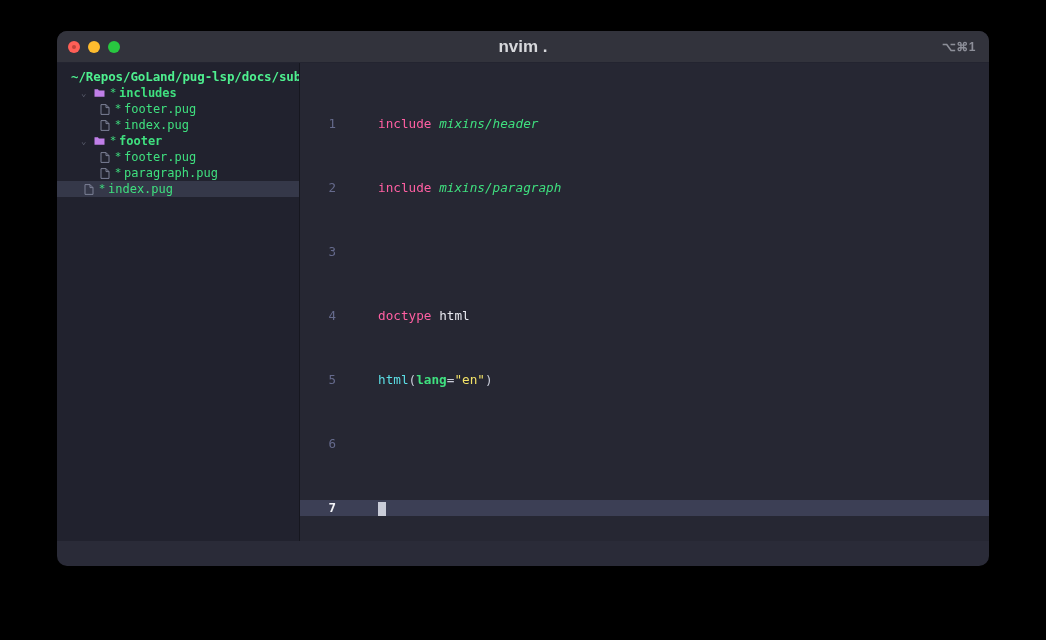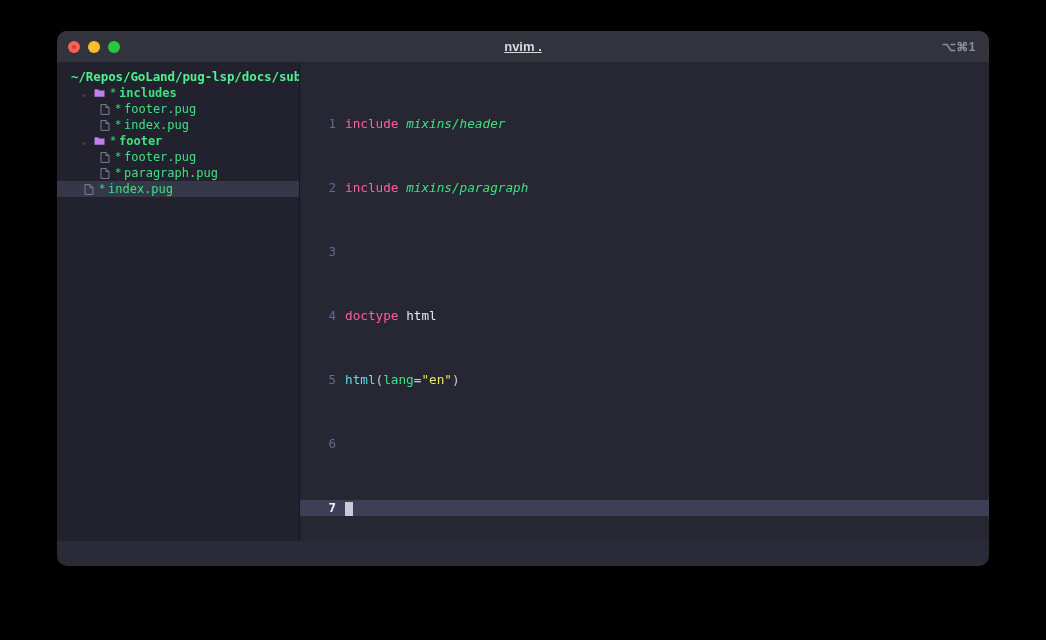--- a/index.html
+++ b/index.html
@@ -57,25 +57,24 @@
     border-radius: 50%;
     background: #8f2b22;
     margin: 4px auto;
     opacity: .55;
   }
   .title-text {
     position: absolute;
     left: 0; right: 0;
     text-align: center;
     font-family: "Liberation Sans", sans-serif;
-    font-size: 13px;
+    font-size: 17px;
     color: #d7d8dc;
     font-weight: 600;
     pointer-events: none;
-    text-decoration: underline;
   }
   .title-shortcut {
     position: absolute;
     right: 13px;
     font-family: "Liberation Sans", sans-serif;
     font-size: 12px;
     color: #8d8f99;
     font-weight: 700;
     letter-spacing: .5px;
   }
@@ -220,21 +219,21 @@
   }
   .lnum {
     width: 22px;
     flex: none;
     text-align: right;
     color: #656a8c;
     font-size: 12.5px;
     padding-right: 9px;
   }
   .crow.cursorline .lnum { color: #f2f3f7; font-weight: 700; }
-  .ctext { position: relative; }
+  .ctext { position: relative; margin-left: 33px; }
 
   
   .ig {
     position: absolute;
     top: 0;
     width: 1px;
     height: 16px;
     background: #474a5e;
   }
 
@@ -244,21 +243,21 @@
     width: 8px;
     height: 14px;
     background: #c9ccd8;
     vertical-align: middle;
   }
 
   
   .t-kw      { color: #ff5fa2; }
   .t-path    { color: #3fe07f; font-style: italic; }
   .t-tag     { color: #5cdfe6; }
-  .t-attr    { color: #3fe07f; }
+  .t-attr    { color: #3fe07f; font-weight: bold; }
   .t-str     { color: #f2e267; }
   .t-punct   { color: #c9ccd8; }
   .t-plain   { color: #e6e7ee; }
 </style>
 </head>
 <body>
 
 <div class="window">
 
   <div class="titlebar">

